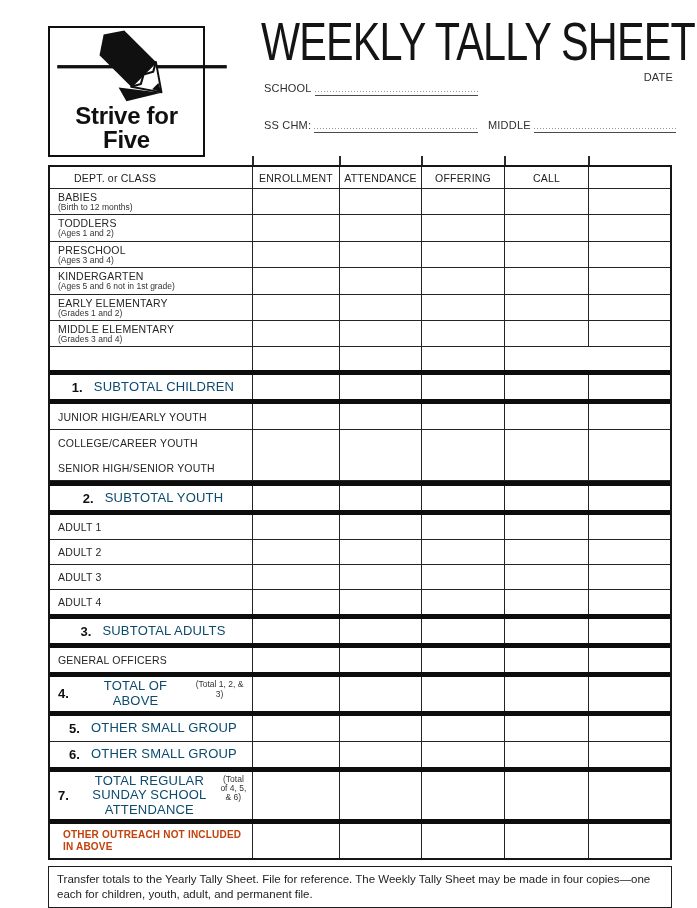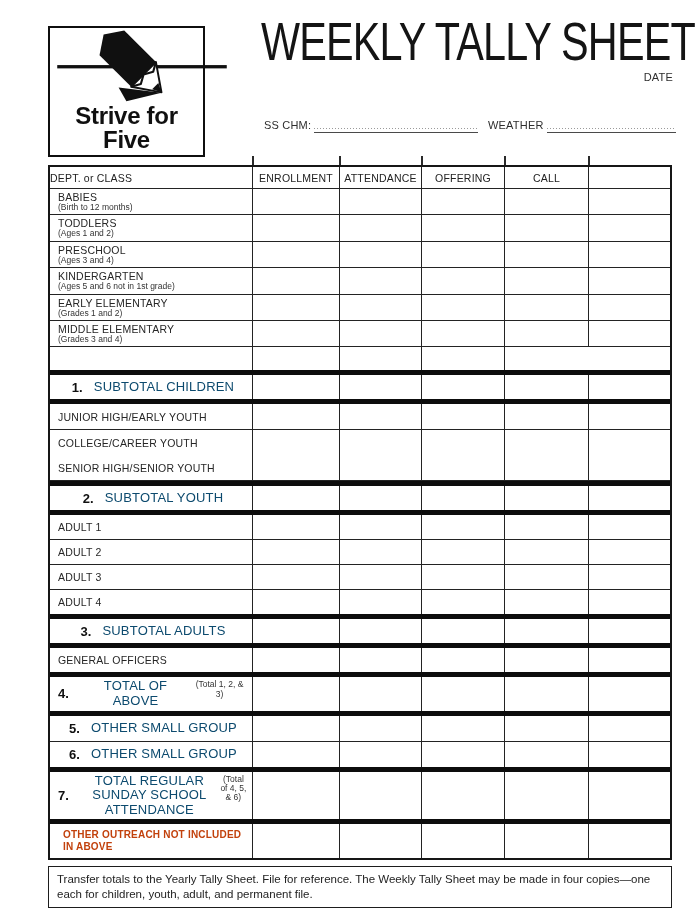--- a/index.html
+++ b/index.html
@@ -40,21 +40,21 @@
   .tally{border:2px solid #161616;background:#fff;}
   .tr{display:grid;grid-template-columns:203px 87px 82px 83px 84px 1fr;border-bottom:1.5px solid #232323;}
   .tr.nb{border-bottom:none;}
   .td{box-sizing:border-box;border-right:1.5px solid #232323;display:flex;flex-direction:column;justify-content:center;}
   .td:last-child{border-right:none;}
   .bar{height:5px;background:#0d0d0d;}
   .h-head{min-height:21px}.h-class{min-height:23px}.h-sub{min-height:24px}
   .h-youth{min-height:25px}.h-adult{min-height:24px}.h-gen{min-height:24px}
   .h-tot{min-height:28px}.h-osg{min-height:25px}.h-big{min-height:41px}.h-out{min-height:34px}
   .tr.head .td{align-items:center;flex-direction:row;justify-content:center;font-size:10.5px;color:#222;letter-spacing:0.2px;}
-  .tr.head .td.td-label{justify-content:flex-start;padding-left:0;}
+  .tr.head .td.td-label{justify-content:flex-start;padding-left:24px;}
   .td-label{align-items:flex-start;padding:2px 4px 2px 8px;}
   .cname{font-size:10.5px;color:#262626;letter-spacing:0.2px;line-height:1.15;}
   .csub{font-size:8.5px;color:#333;line-height:1.1;}
   .bold-row{flex-direction:row !important;align-items:center;padding-left:8px;}
   .rnum{font-size:13px;font-weight:700;width:22px;flex:none;color:#101010;}
   .rlbl{font-size:13px;font-weight:400;letter-spacing:0.2px;color:#0c4a6e;line-height:1.12;}
   .rwrap{display:flex;flex-direction:row;text-align:center;}
   .rwrap .csub{margin-top:1px;}
   .w165{max-width:168px;}
   .out-label{font-size:10px;font-weight:700;letter-spacing:0.2px;color:#c2410c;line-height:1.18;max-width:180px;padding:0;}
@@ -78,30 +78,34 @@
       <path d="M108.3,32.9 L105.5,42.8 L95.6,45.6 L92.8,55.5 L82.9,58.3" fill="none" stroke="#101010" stroke-width="2.2" stroke-linejoin="round"></path>
       <polygon points="110.8,54.4 104.4,60.8 114,64" fill="#101010"></polygon>
       <polygon points="70,59 114,64.5 78,73" fill="#101010"></polygon>
     </svg>
     <div class="brand1">Strive for Five</div>
     <div class="brand2">RECORD SYSTEM</div>
   </div>
 
   <h1 class="main-title">WEEKLY TALLY SHEET</h1>
 
+  <div class="field f-school">
+    <span class="flabel">SCHOOL</span>
+    <span class="fline"></span>
+  </div>
   <div class="field f-date">
     <span class="flabel">DATE</span>
     <span class="fline"></span>
   </div>
   <div class="field f-sschm">
     <span class="flabel">SS CHM:</span>
     <span class="fline"></span>
   </div>
   <div class="field f-weather">
-    <span class="flabel">WEATHER</span>
+    <span class="flabel">MIDDLE</span>
     <span class="fline"></span>
   </div>
 
   <div class="doc">
     <div class="tick" style="left:204px"></div>
     <div class="tick" style="left:291px"></div>
     <div class="tick" style="left:373px"></div>
     <div class="tick" style="left:456px"></div>
     <div class="tick" style="left:540px"></div>
 

